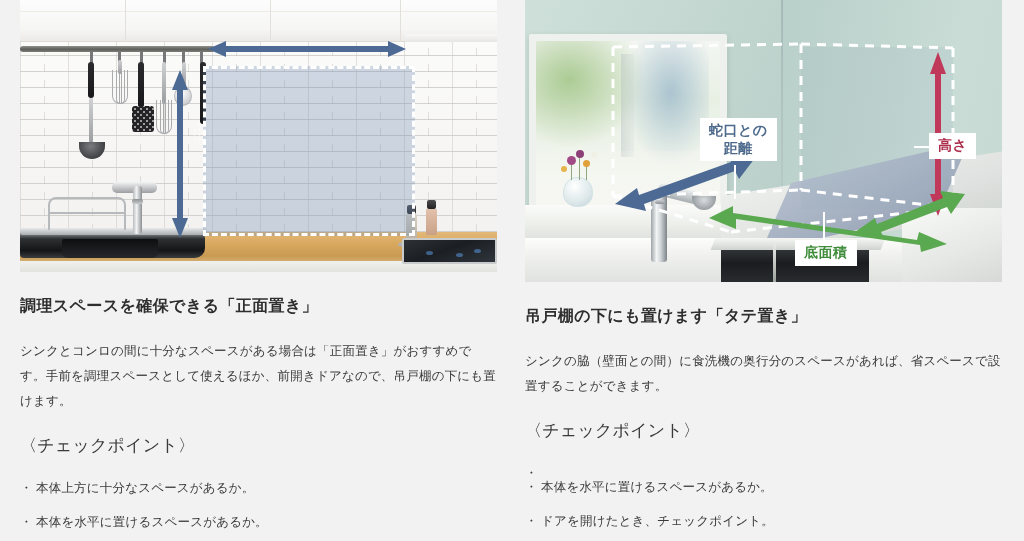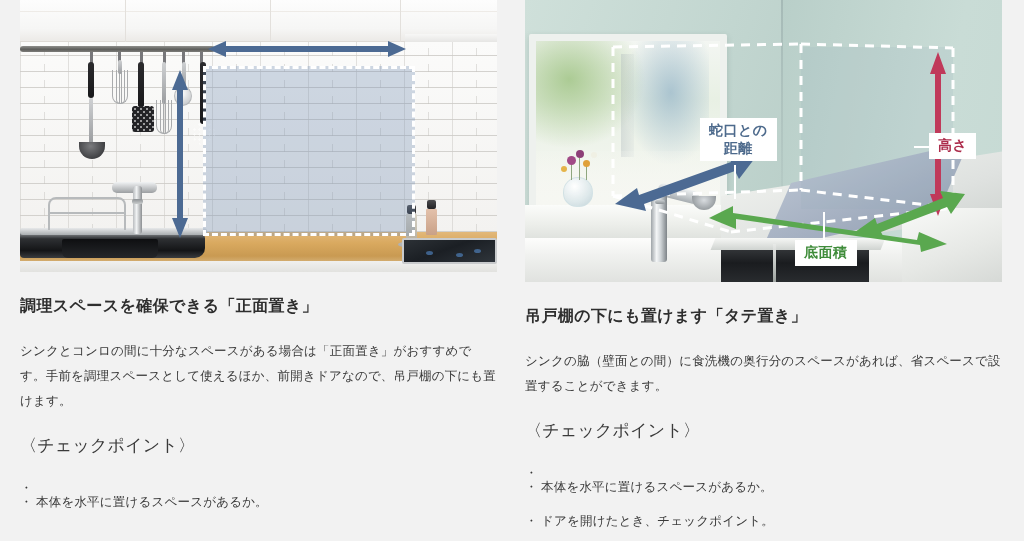--- a/index.html
+++ b/index.html
@@ -375,20 +375,21 @@
           </div>
         </div>
       </div>
 
       <h3 class="heading">調理スペースを確保できる「正面置き」</h3>
       <p class="body-text">シンクとコンロの間に十分なスペースがある場合は「正面置き」がおすすめです。手前を調理スペースとして使えるほか、前開きドアなので、吊戸棚の下にも置けます。</p>
       <p class="cp-title">〈チェックポイント〉</p>
       <ul class="cp-list">
         <li>
           <span class="dot">・</span>
+          <span>本体上方に十分なスペースがあるか。</span>
         </li>
         <li>
           <span class="dot">・</span>
           <span>本体を水平に置けるスペースがあるか。</span>
         </li>
       </ul>
     </div>
 
     <div class="col col-right">
 

